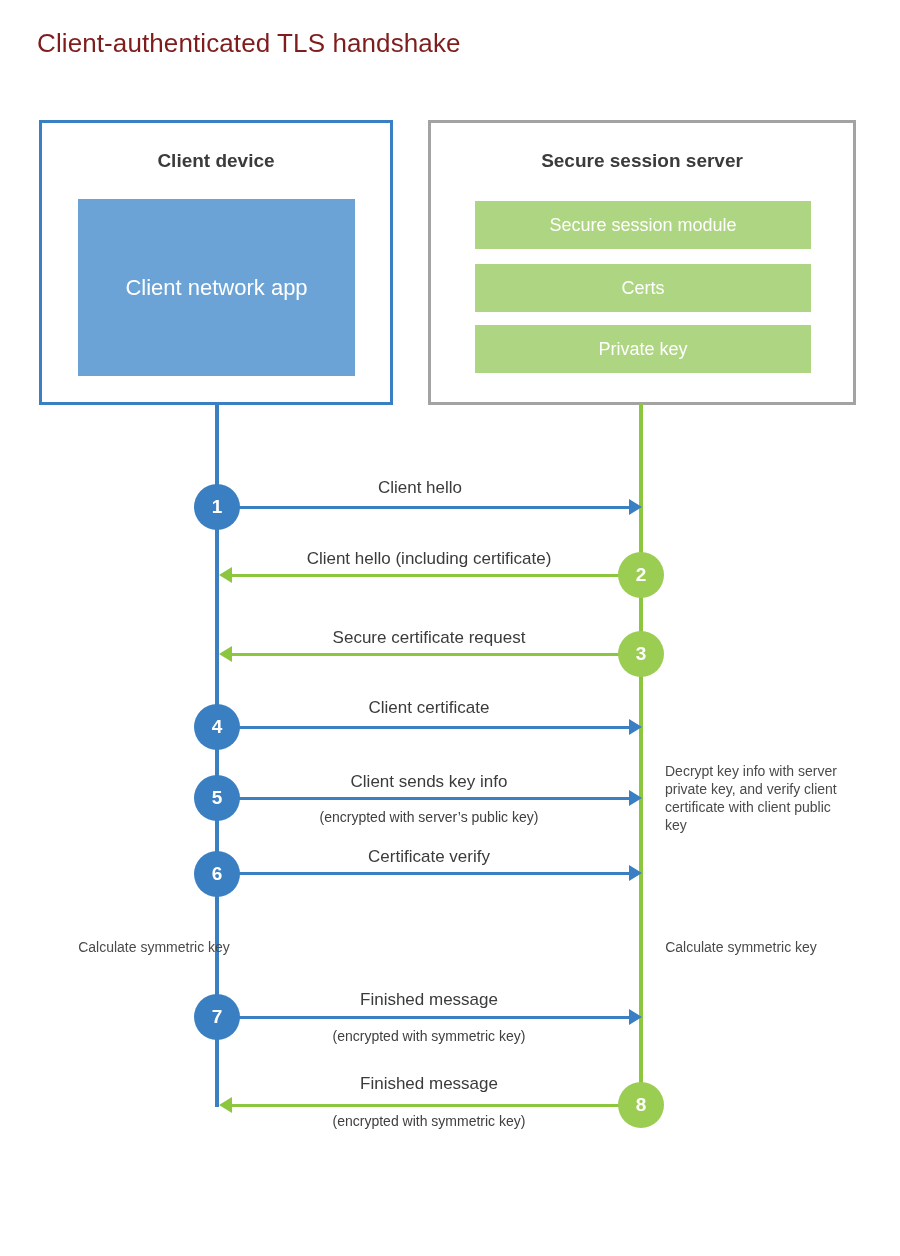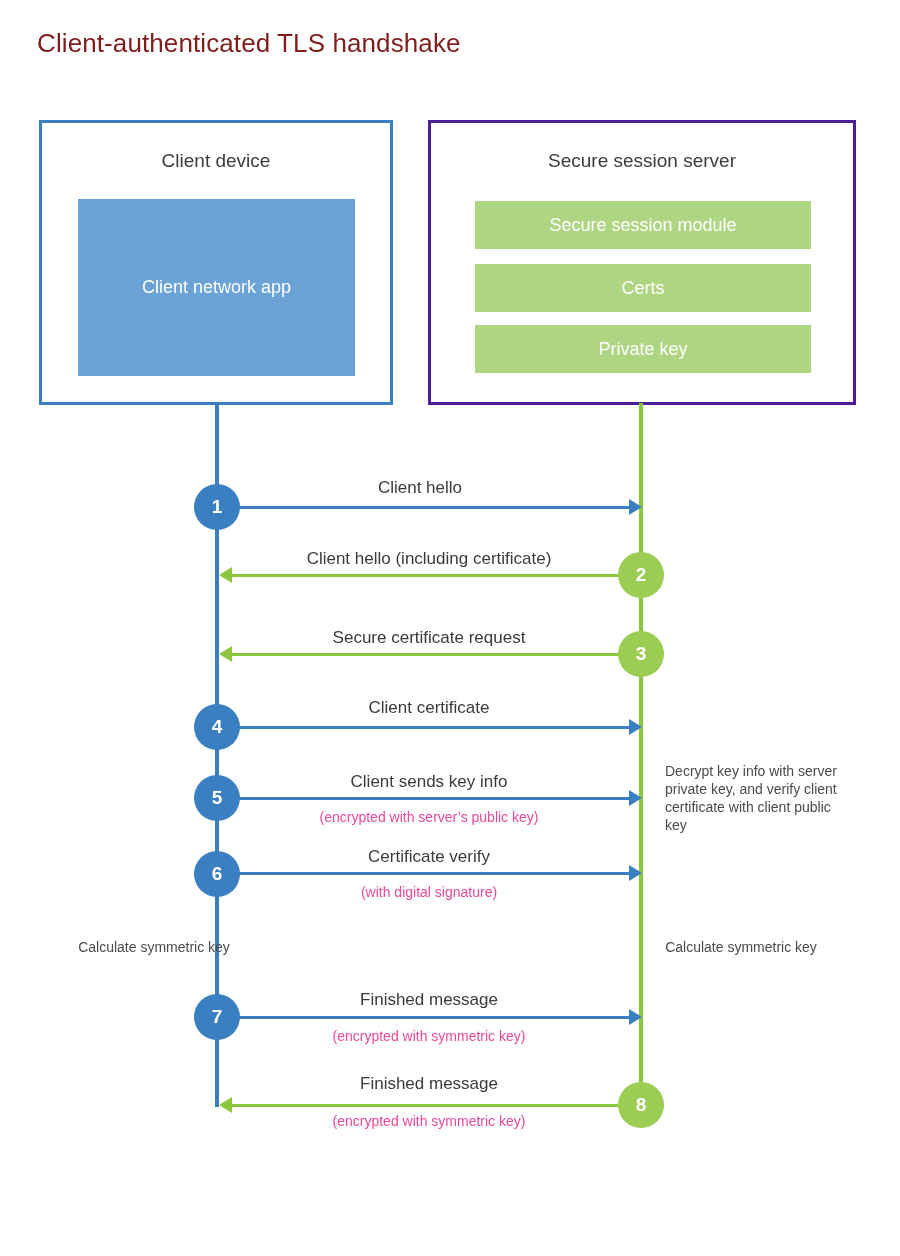--- a/index.html
+++ b/index.html
@@ -43,43 +43,43 @@
     top: 120px;
     width: 354px;
     height: 285px;
     border: 3px solid #3a7fc1;
   }
   #secure-session-server-box {
     left: 428px;
     top: 120px;
     width: 428px;
     height: 285px;
-    border: 3px solid #4c1d95;
+    border: 3px solid #a3a3a3;
   }
   .box-title {
     position: absolute;
     left: 0;
     right: 0;
     top: 27px;
     text-align: center;
     font-size: 19px;
-    font-weight: normal;
+    font-weight: bold;
     color: #3b3b3b;
   }
 
   
   #client-network-app {
     position: absolute;
     left: 36px;
     top: 76px;
     width: 277px;
     height: 177px;
     background: #6ba3d6;
     color: #ffffff;
-    font-size: 18px;
+    font-size: 22px;
     line-height: 25px;
     display: flex;
     align-items: center;
     justify-content: center;
     text-align: center;
   }
 
   
   .server-bar {
     position: absolute;
@@ -154,21 +154,21 @@
   .msg-label {
     position: absolute;
     font-size: 17px;
     color: #3b3b3b;
     text-align: center;
     white-space: nowrap;
   }
   .msg-sublabel {
     position: absolute;
     font-size: 14px;
-    color: #ec4899;
+    color: #404040;
     text-align: center;
     white-space: nowrap;
   }
 
   
   .side-note {
     position: absolute;
     font-size: 14px;
     line-height: 18px;
     color: #4a4a4a;
@@ -219,21 +219,20 @@
 
   <div class="msg-label" style="left:217px; top:772px; width:424px;">Client sends key info</div>
   <div class="msg-line blue" style="left:217px; top:797px; width:412px;"></div>
   <div class="arrow-head right-blue" style="left:629px; top:790px;"></div>
   <div class="msg-sublabel" style="left:217px; top:809px; width:424px;">(encrypted with server’s public key)</div>
   <div class="step-circle blue" style="left:194px; top:775px;">5</div>
 
   <div class="msg-label" style="left:217px; top:847px; width:424px;">Certificate verify</div>
   <div class="msg-line blue" style="left:217px; top:872px; width:412px;"></div>
   <div class="arrow-head right-blue" style="left:629px; top:865px;"></div>
-  <div class="msg-sublabel" style="left:217px; top:884px; width:424px;">(with digital signature)</div>
   <div class="step-circle blue" style="left:194px; top:851px;">6</div>
 
   <div class="msg-label" style="left:217px; top:990px; width:424px;">Finished message</div>
   <div class="msg-line blue" style="left:217px; top:1016px; width:412px;"></div>
   <div class="arrow-head right-blue" style="left:629px; top:1009px;"></div>
   <div class="msg-sublabel" style="left:217px; top:1028px; width:424px;">(encrypted with symmetric key)</div>
   <div class="step-circle blue" style="left:194px; top:994px;">7</div>
 
   <div class="msg-label" style="left:217px; top:1074px; width:424px;">Finished message</div>
   <div class="msg-line green" style="left:232px; top:1104px; width:409px;"></div>

